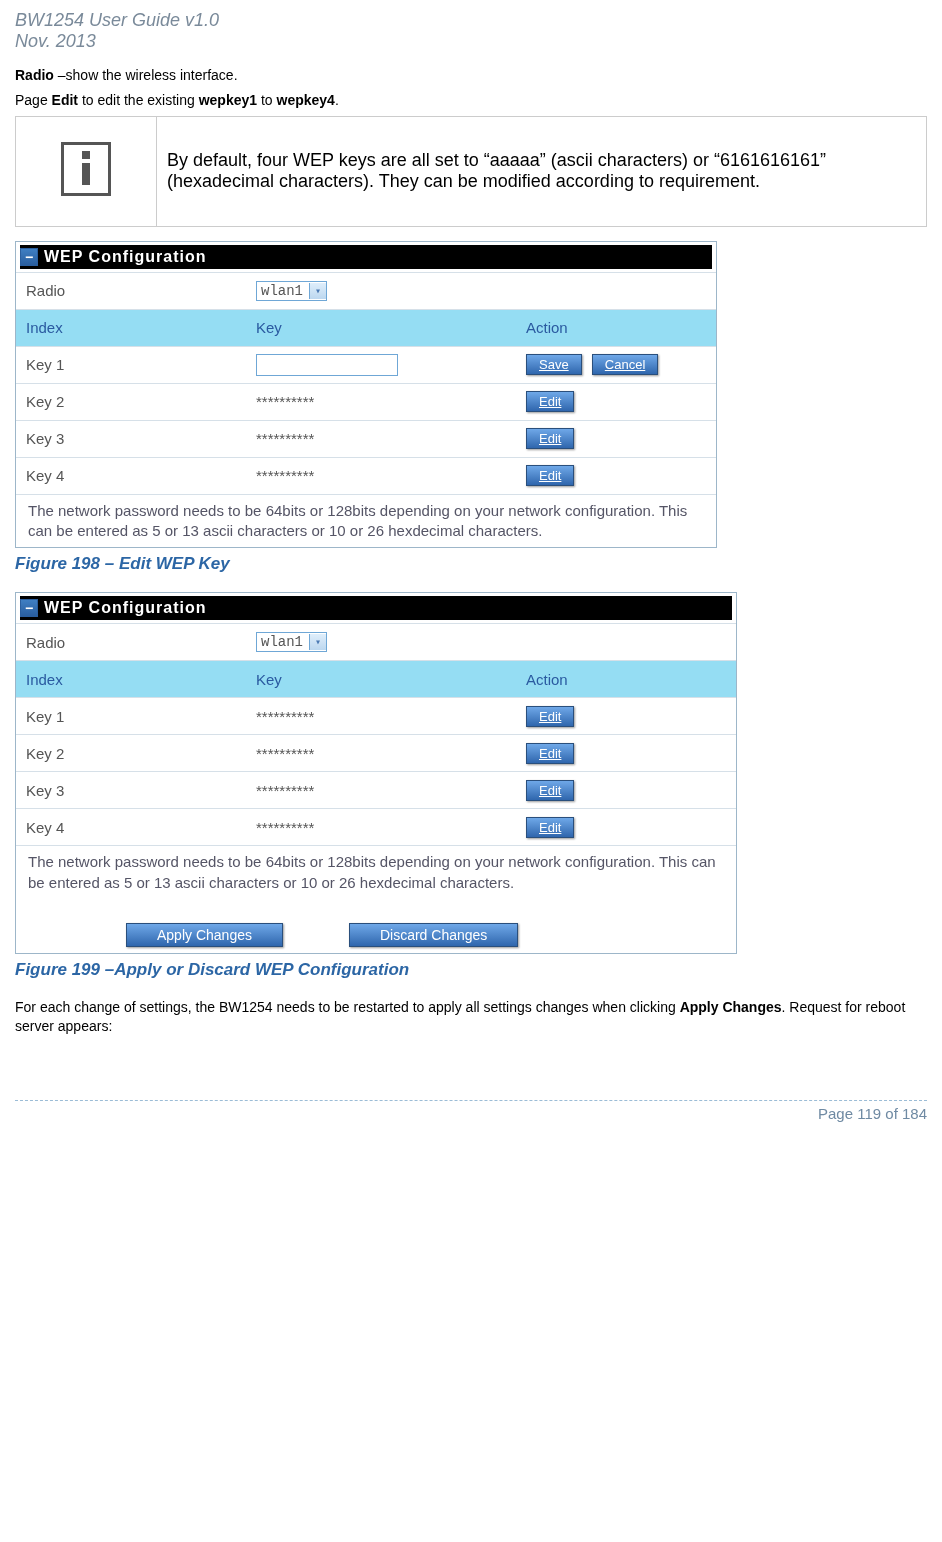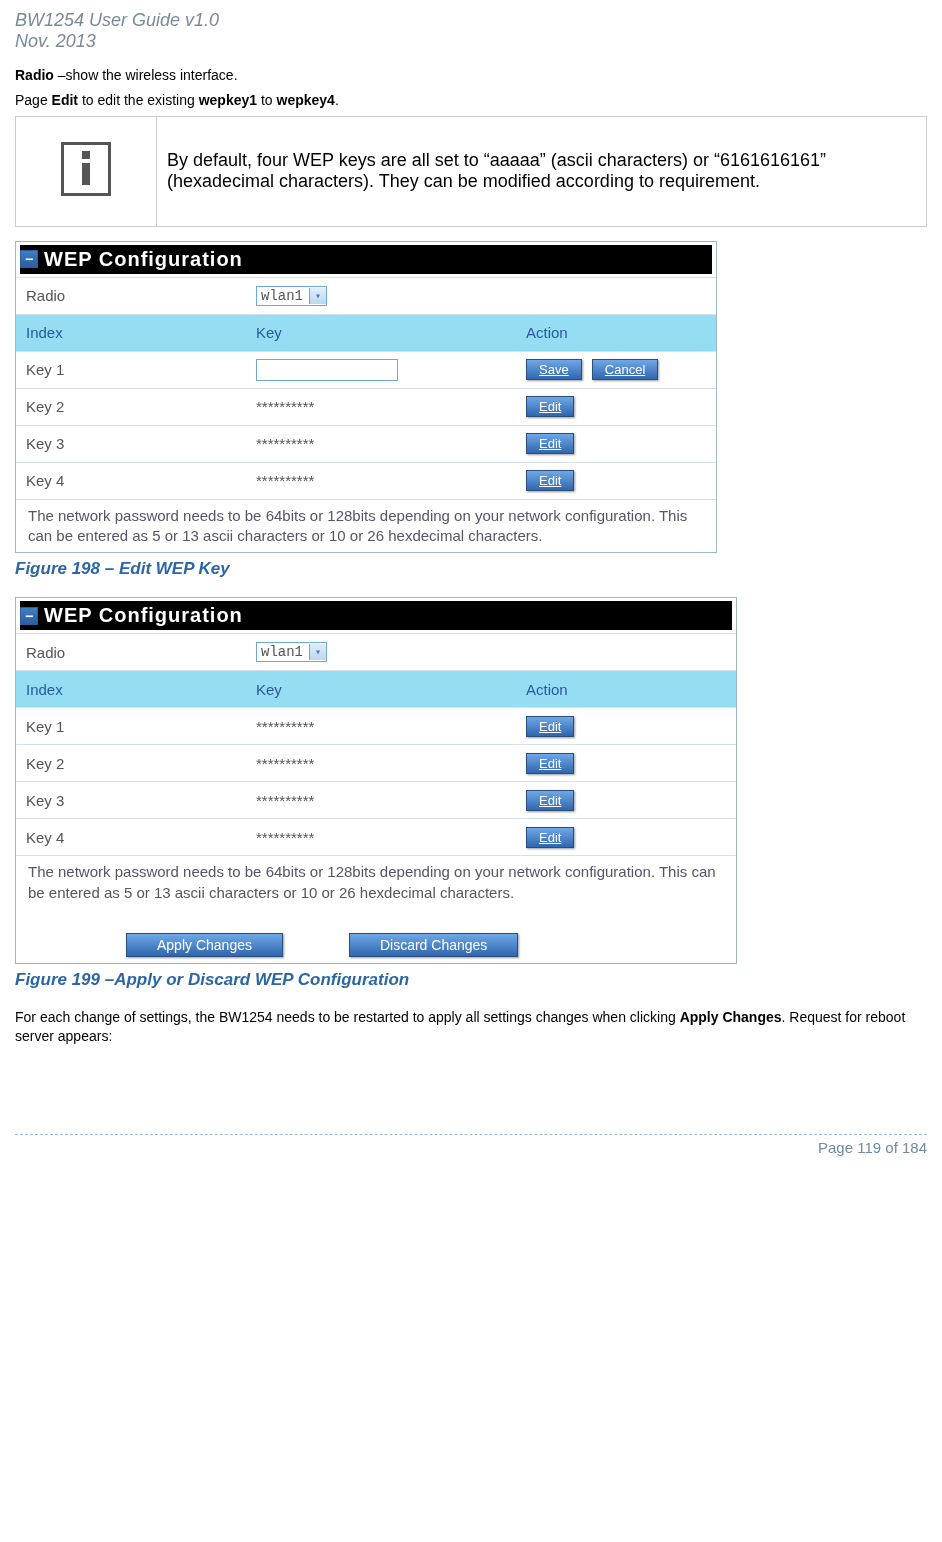--- a/index.html
+++ b/index.html
@@ -99,21 +99,21 @@
       font-weight: bold;
       font-size: 14px;
       line-height: 1;
       margin-right: 6px;
     }
     .fig-title {
       color: #fff;
       background: #000;
       padding: 2px 8px 2px 4px;
       font-weight: bold;
-      font-size: 20px;
+      font-size: 16px;
       letter-spacing: 1px;
       flex: 1;
       margin-left: -4px;
     }
     .fig-title-outer {
       background:#000;
       padding:1px 0;
       flex:1;
       display:flex;
       align-items:center;
@@ -189,21 +189,21 @@
       margin: 6px 0 18px 0;
       font-weight: bold;
     }
     .apply-row {
       display: flex;
       gap: 60px;
       padding: 24px 0 6px 110px;
     }
     .dotted {
       border-top: 1px dashed #9bbcd6;
-      margin-top: 88px;
+      margin-top: 64px;
       padding-top: 4px;
       text-align: right;
       color: #6f8aa3;
       font-size: 15px;
     }
   </style>
 </head>
 <body>
 
 <div class="page">

